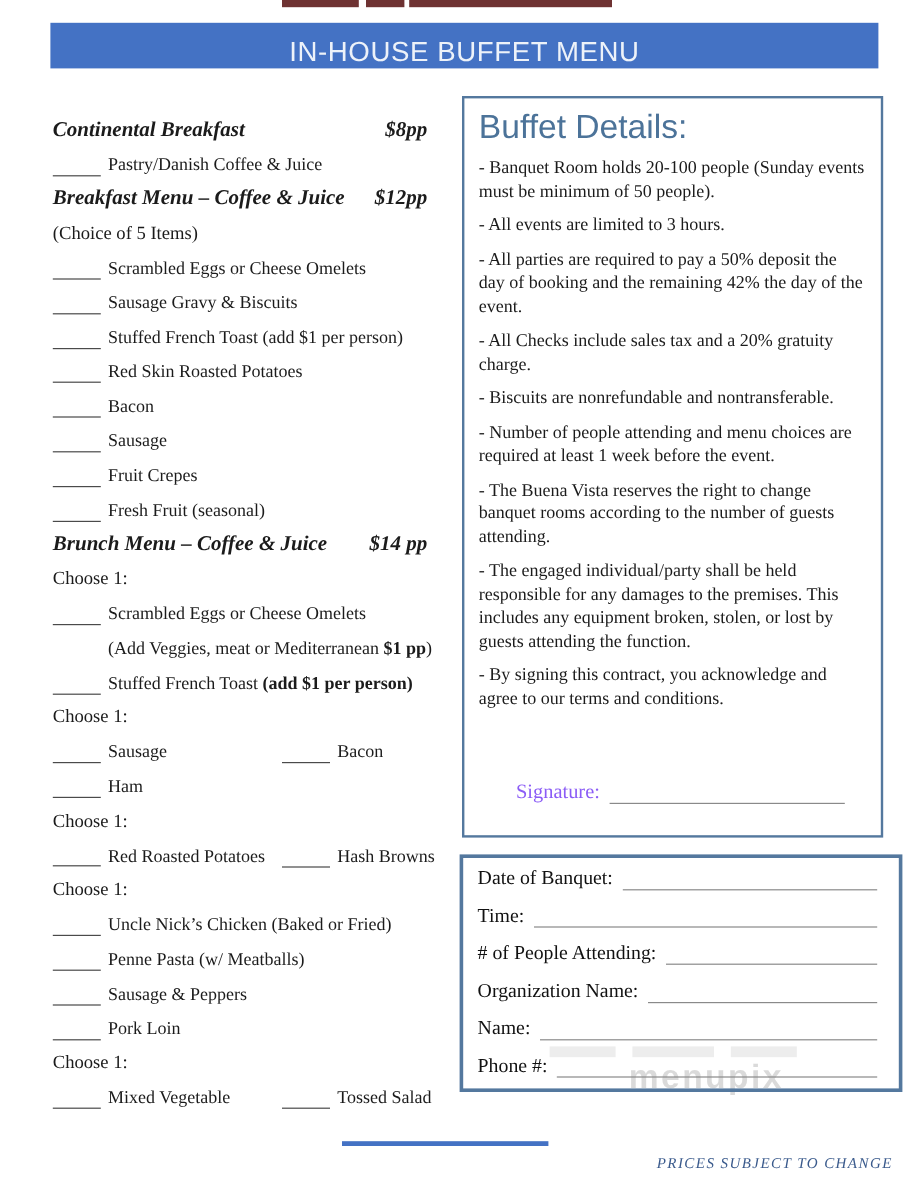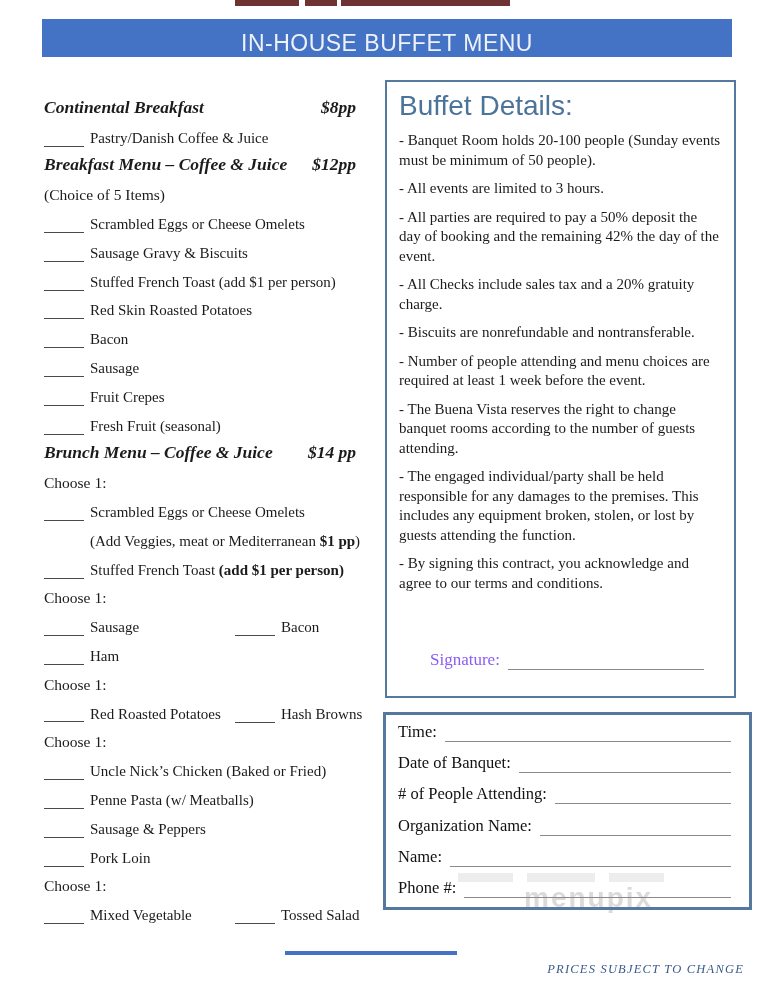--- a/index.html
+++ b/index.html
@@ -211,25 +211,25 @@
       <span>Signature:</span>
       <span class="sig-line"></span>
     </div>
   </div>
 
   <div class="wm-blocks"><i></i><i></i><i></i></div>
   <div class="watermark">menupix</div>
 
   <div class="form-box">
       <div class="form-row">
+        <span class="form-label">Date of Banquet:</span>
+        <span class="form-line"></span>
+      </div>
+      <div class="form-row">
         <span class="form-label">Time:</span>
-        <span class="form-line"></span>
-      </div>
-      <div class="form-row">
-        <span class="form-label">Date of Banquet:</span>
         <span class="form-line"></span>
       </div>
       <div class="form-row">
         <span class="form-label"># of People Attending:</span>
         <span class="form-line"></span>
       </div>
       <div class="form-row">
         <span class="form-label">Organization Name:</span>
         <span class="form-line"></span>
       </div>

